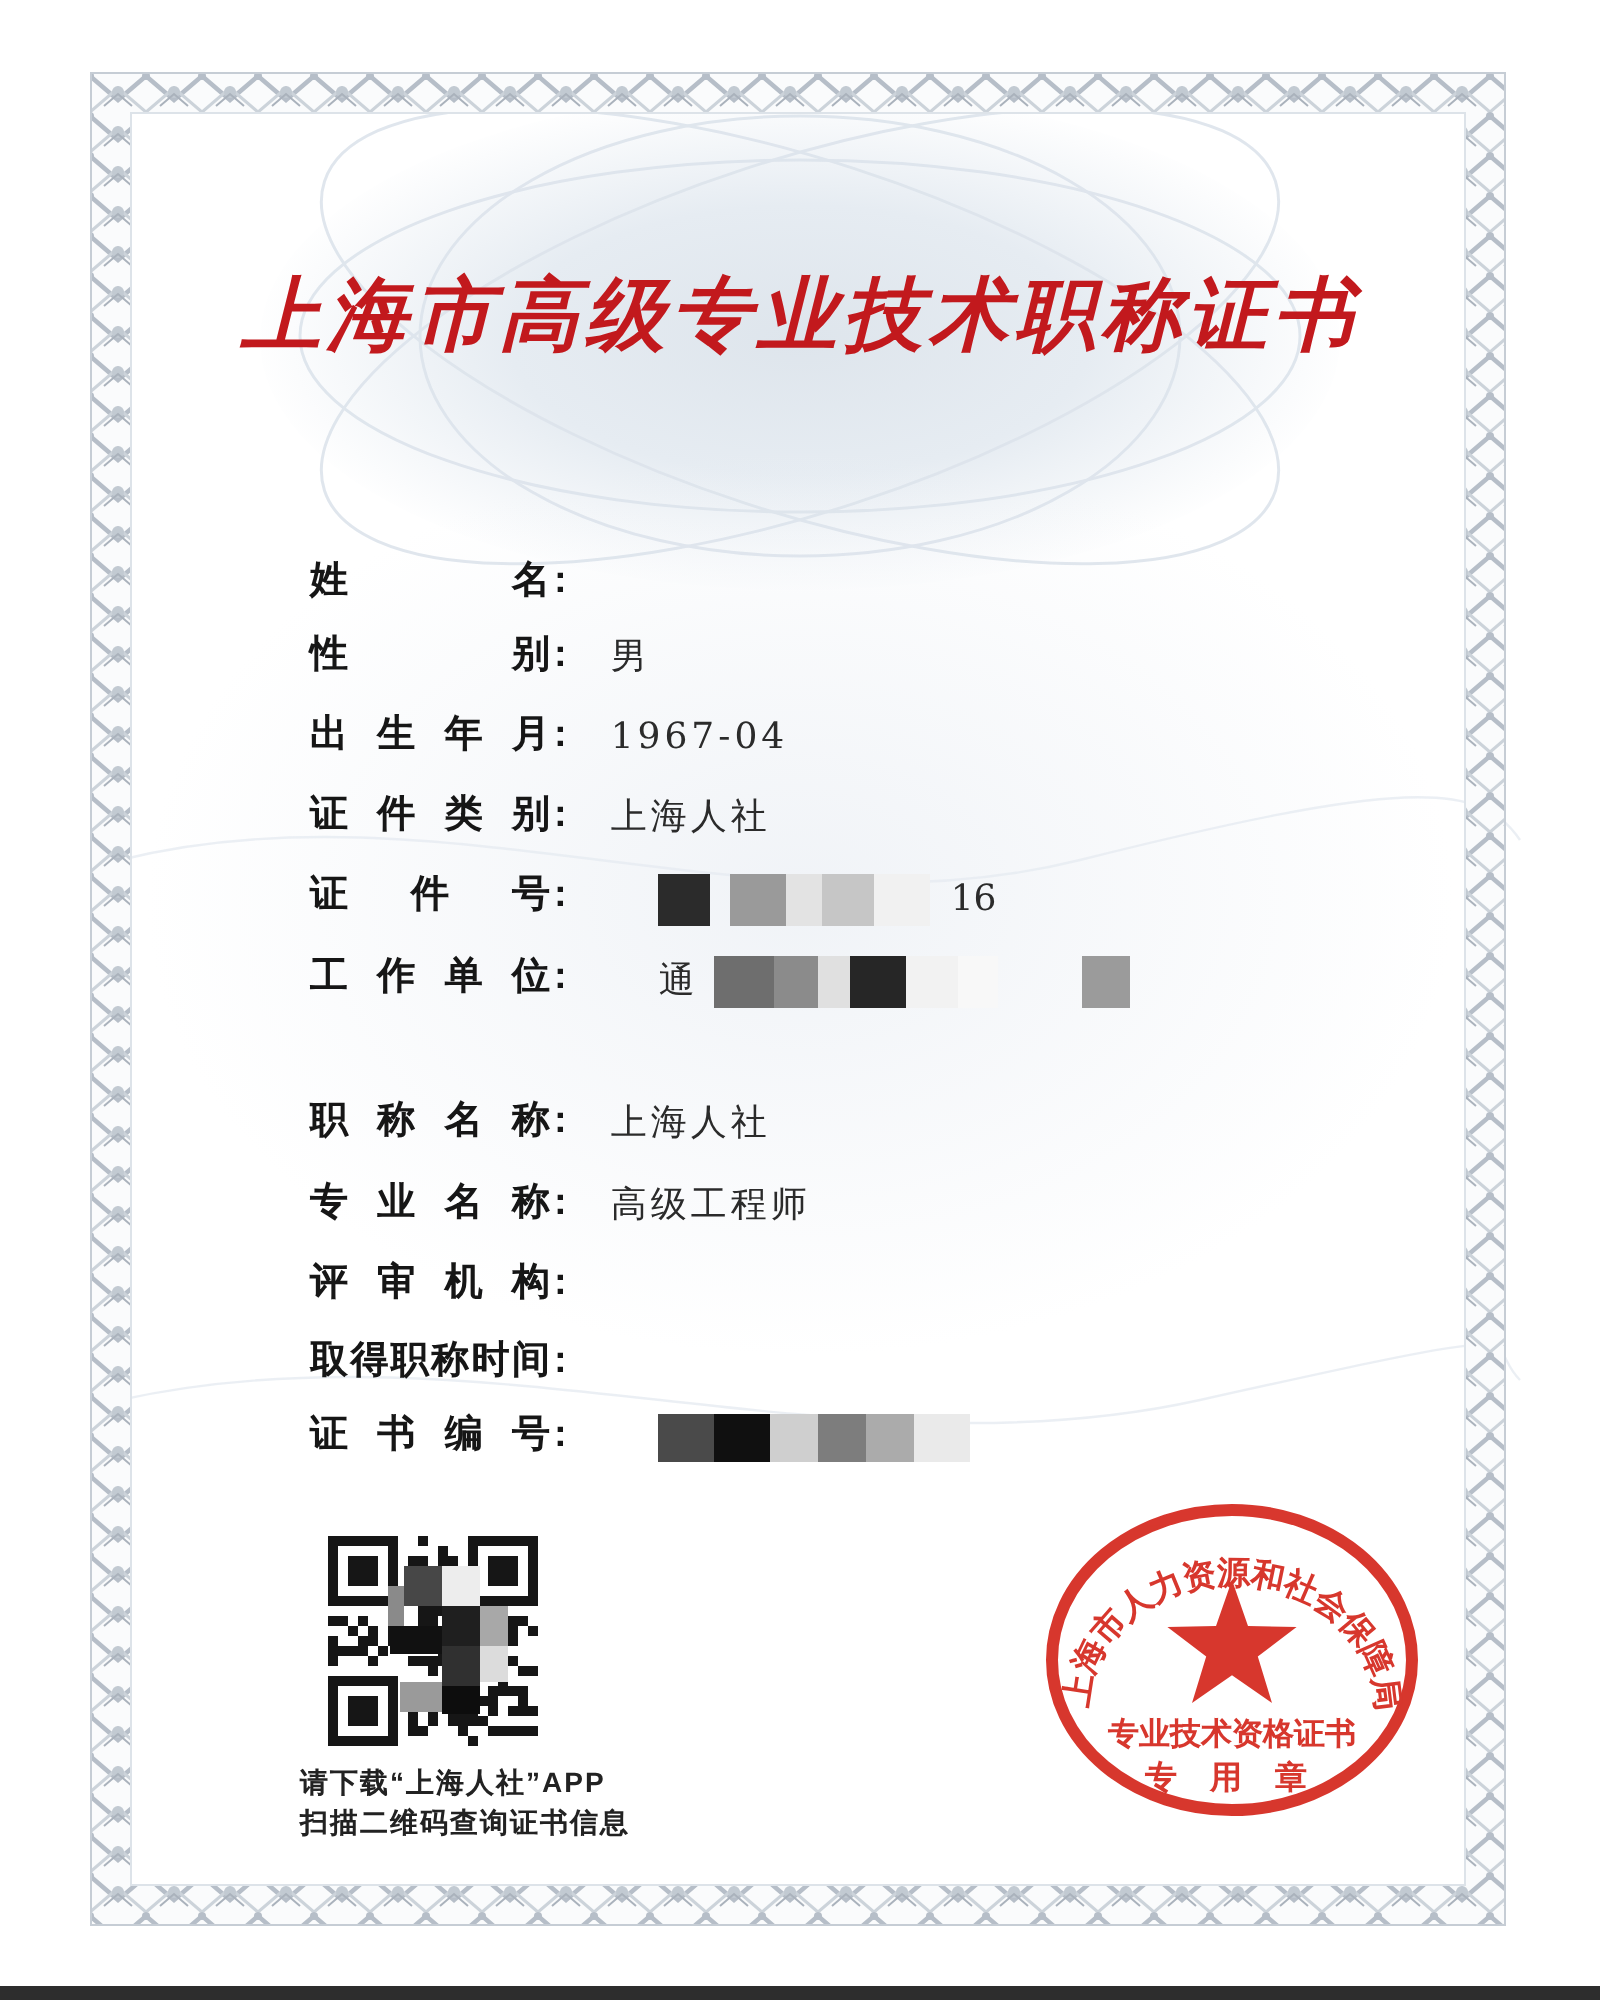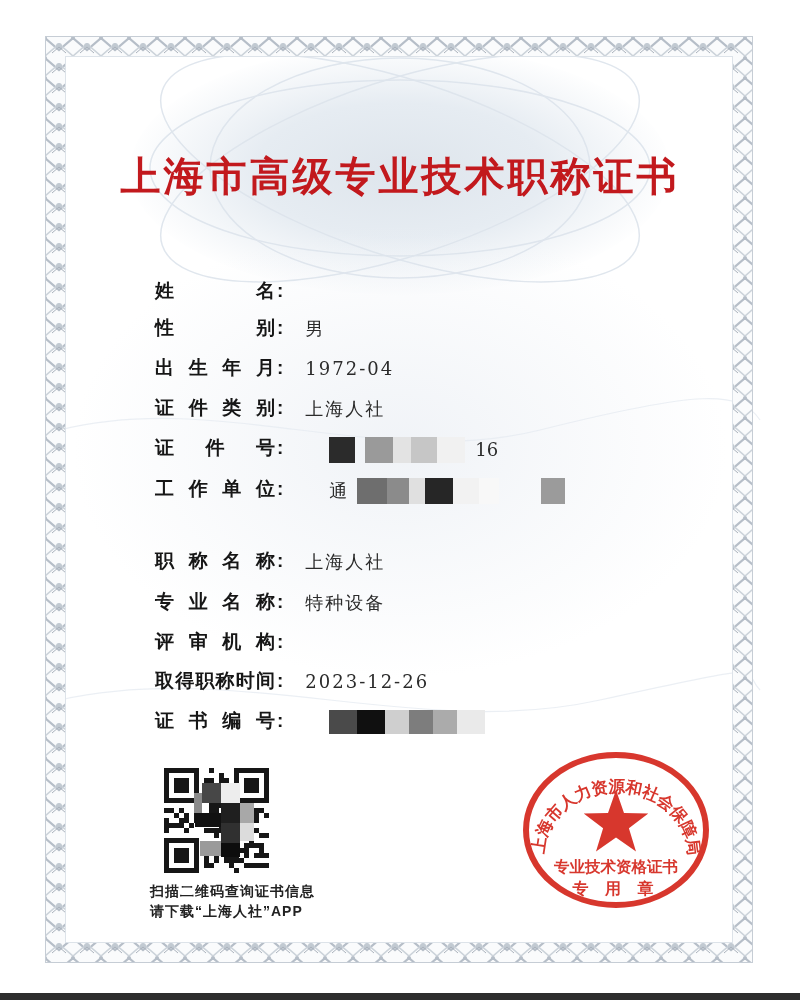--- a/index.html
+++ b/index.html
@@ -14,23 +14,24 @@
     position:absolute;left:130px;top:45px;width:540px;height:250px;border-radius:50%;
     background:radial-gradient(ellipse at center,#dee5ec 0%,#e6ecf2 38%,rgba(255,255,255,0) 72%);
   }
   .wm-blob2{
     position:absolute;left:70px;top:220px;width:660px;height:460px;border-radius:50%;
     background:radial-gradient(ellipse at center,#f0f3f7 0%,rgba(255,255,255,0) 70%);
   }
   .wm-svg{position:absolute;left:0;top:0;}
   
   .title{
-    position:absolute;left:0;top:149px;width:800px;text-align:center;
+    position:absolute;left:0;top:130px;width:800px;text-align:center;
     font-size:40px;font-weight:bold;letter-spacing:3px;color:#c2191d;
     font-family:"Liberation Sans",sans-serif;
+    font-style:italic;
   }
   
   .fields{position:absolute;left:155px;top:280px;width:520px;}
   .frow{display:flex;align-items:flex-start;min-height:22px;margin-bottom:15px;}
   .jlabel{
     display:flex;justify-content:space-between;width:120px;
     font-size:19px;font-weight:bold;color:#161616;line-height:22px;white-space:nowrap;
   }
   .colon{font-size:19px;font-weight:bold;color:#161616;line-height:22px;margin-left:2px;margin-right:22px;}
   .fval{
@@ -124,21 +125,21 @@
     </div>
 
     <div class="frow">
       <span class="jlabel">
           <span>出</span>
           <span>生</span>
           <span>年</span>
           <span>月</span>
         </span>
         <span class="colon">:</span>
-      <span class="fval">1972-04</span>
+      <span class="fval">1967-04</span>
     </div>
 
     <div class="frow">
       <span class="jlabel">
           <span>证</span>
           <span>件</span>
           <span>类</span>
           <span>别</span>
         </span>
         <span class="colon">:</span>
@@ -196,21 +197,21 @@
     </div>
 
     <div class="frow">
       <span class="jlabel">
           <span>专</span>
           <span>业</span>
           <span>名</span>
           <span>称</span>
         </span>
         <span class="colon">:</span>
-      <span class="fval">特种设备</span>
+      <span class="fval">高级工程师</span>
     </div>
 
     <div class="frow">
       <span class="jlabel">
           <span>评</span>
           <span>审</span>
           <span>机</span>
           <span>构</span>
         </span>
         <span class="colon">:</span>
@@ -219,21 +220,20 @@
     <div class="frow gap-before-obtain">
       <span class="jlabel">
           <span>取</span>
           <span>得</span>
           <span>职</span>
           <span>称</span>
           <span>时</span>
           <span>间</span>
         </span>
         <span class="colon">:</span>
-      <span class="fval">2023-12-26</span>
     </div>
 
     <div class="frow">
       <span class="jlabel">
           <span>证</span>
           <span>书</span>
           <span>编</span>
           <span>号</span>
         </span>
         <span class="colon">:</span>
@@ -272,22 +272,22 @@
         <rect x="57" y="35" width="19" height="20" fill="#1f1f1f"></rect>
         <rect x="76" y="35" width="14" height="20" fill="#a8a8a8"></rect>
         <rect x="31" y="45" width="26" height="14" fill="#111111"></rect>
         <rect x="57" y="55" width="19" height="20" fill="#303030"></rect>
         <rect x="76" y="55" width="14" height="18" fill="#dcdcdc"></rect>
         <rect x="36" y="73" width="21" height="15" fill="#9a9a9a"></rect>
         <rect x="57" y="75" width="19" height="14" fill="#0d0d0d"></rect>
       </g>
     </svg>
     <div class="qr-caption">
+      <div>请下载“上海人社”APP</div>
       <div>扫描二维码查询证书信息</div>
-      <div>请下载“上海人社”APP</div>
     </div>
   </div>
 
   <svg class="seal" viewBox="0 0 200 162">
     <g opacity="0.93">
       <ellipse cx="100" cy="80" rx="90" ry="75" fill="none" stroke="#d5281e" stroke-width="6"></ellipse>
       <defs>
         <path id="sealArc" d="M 28 104 A 72 62 0 0 1 172 104" fill="none"></path>
       </defs>
       <text font-size="16.5" fill="#d5281e" font-weight="bold" font-family="Liberation Sans, sans-serif">

